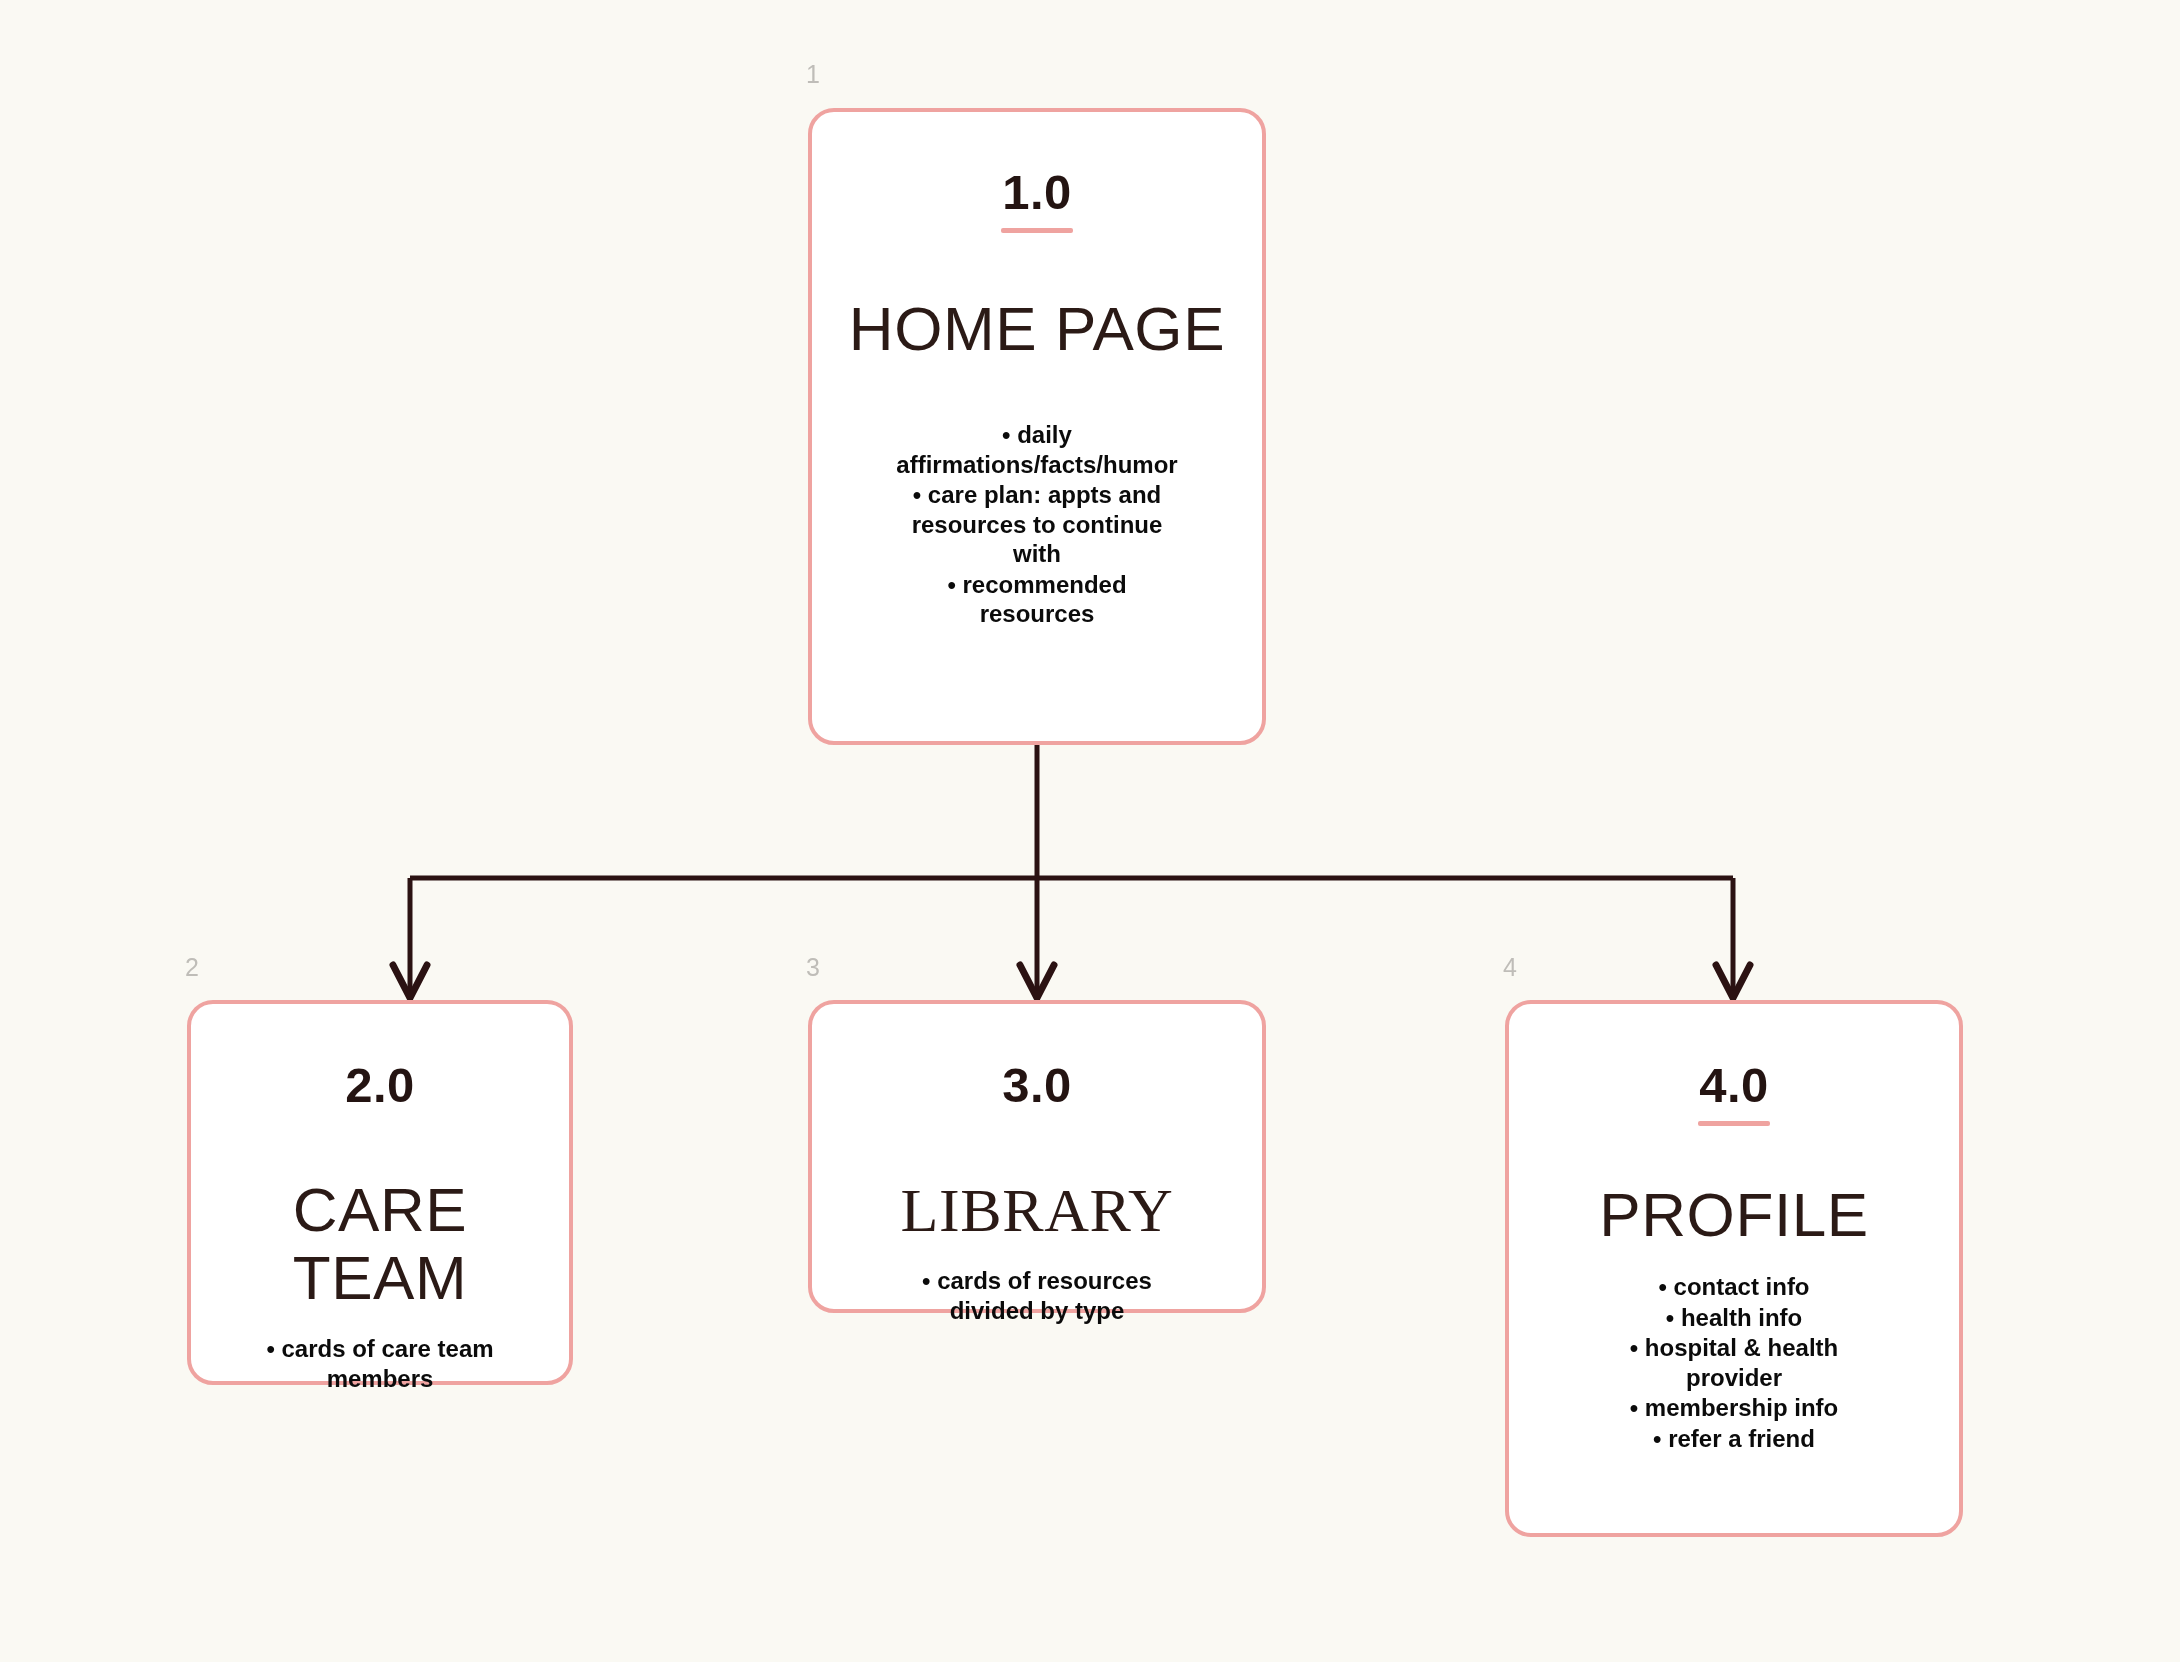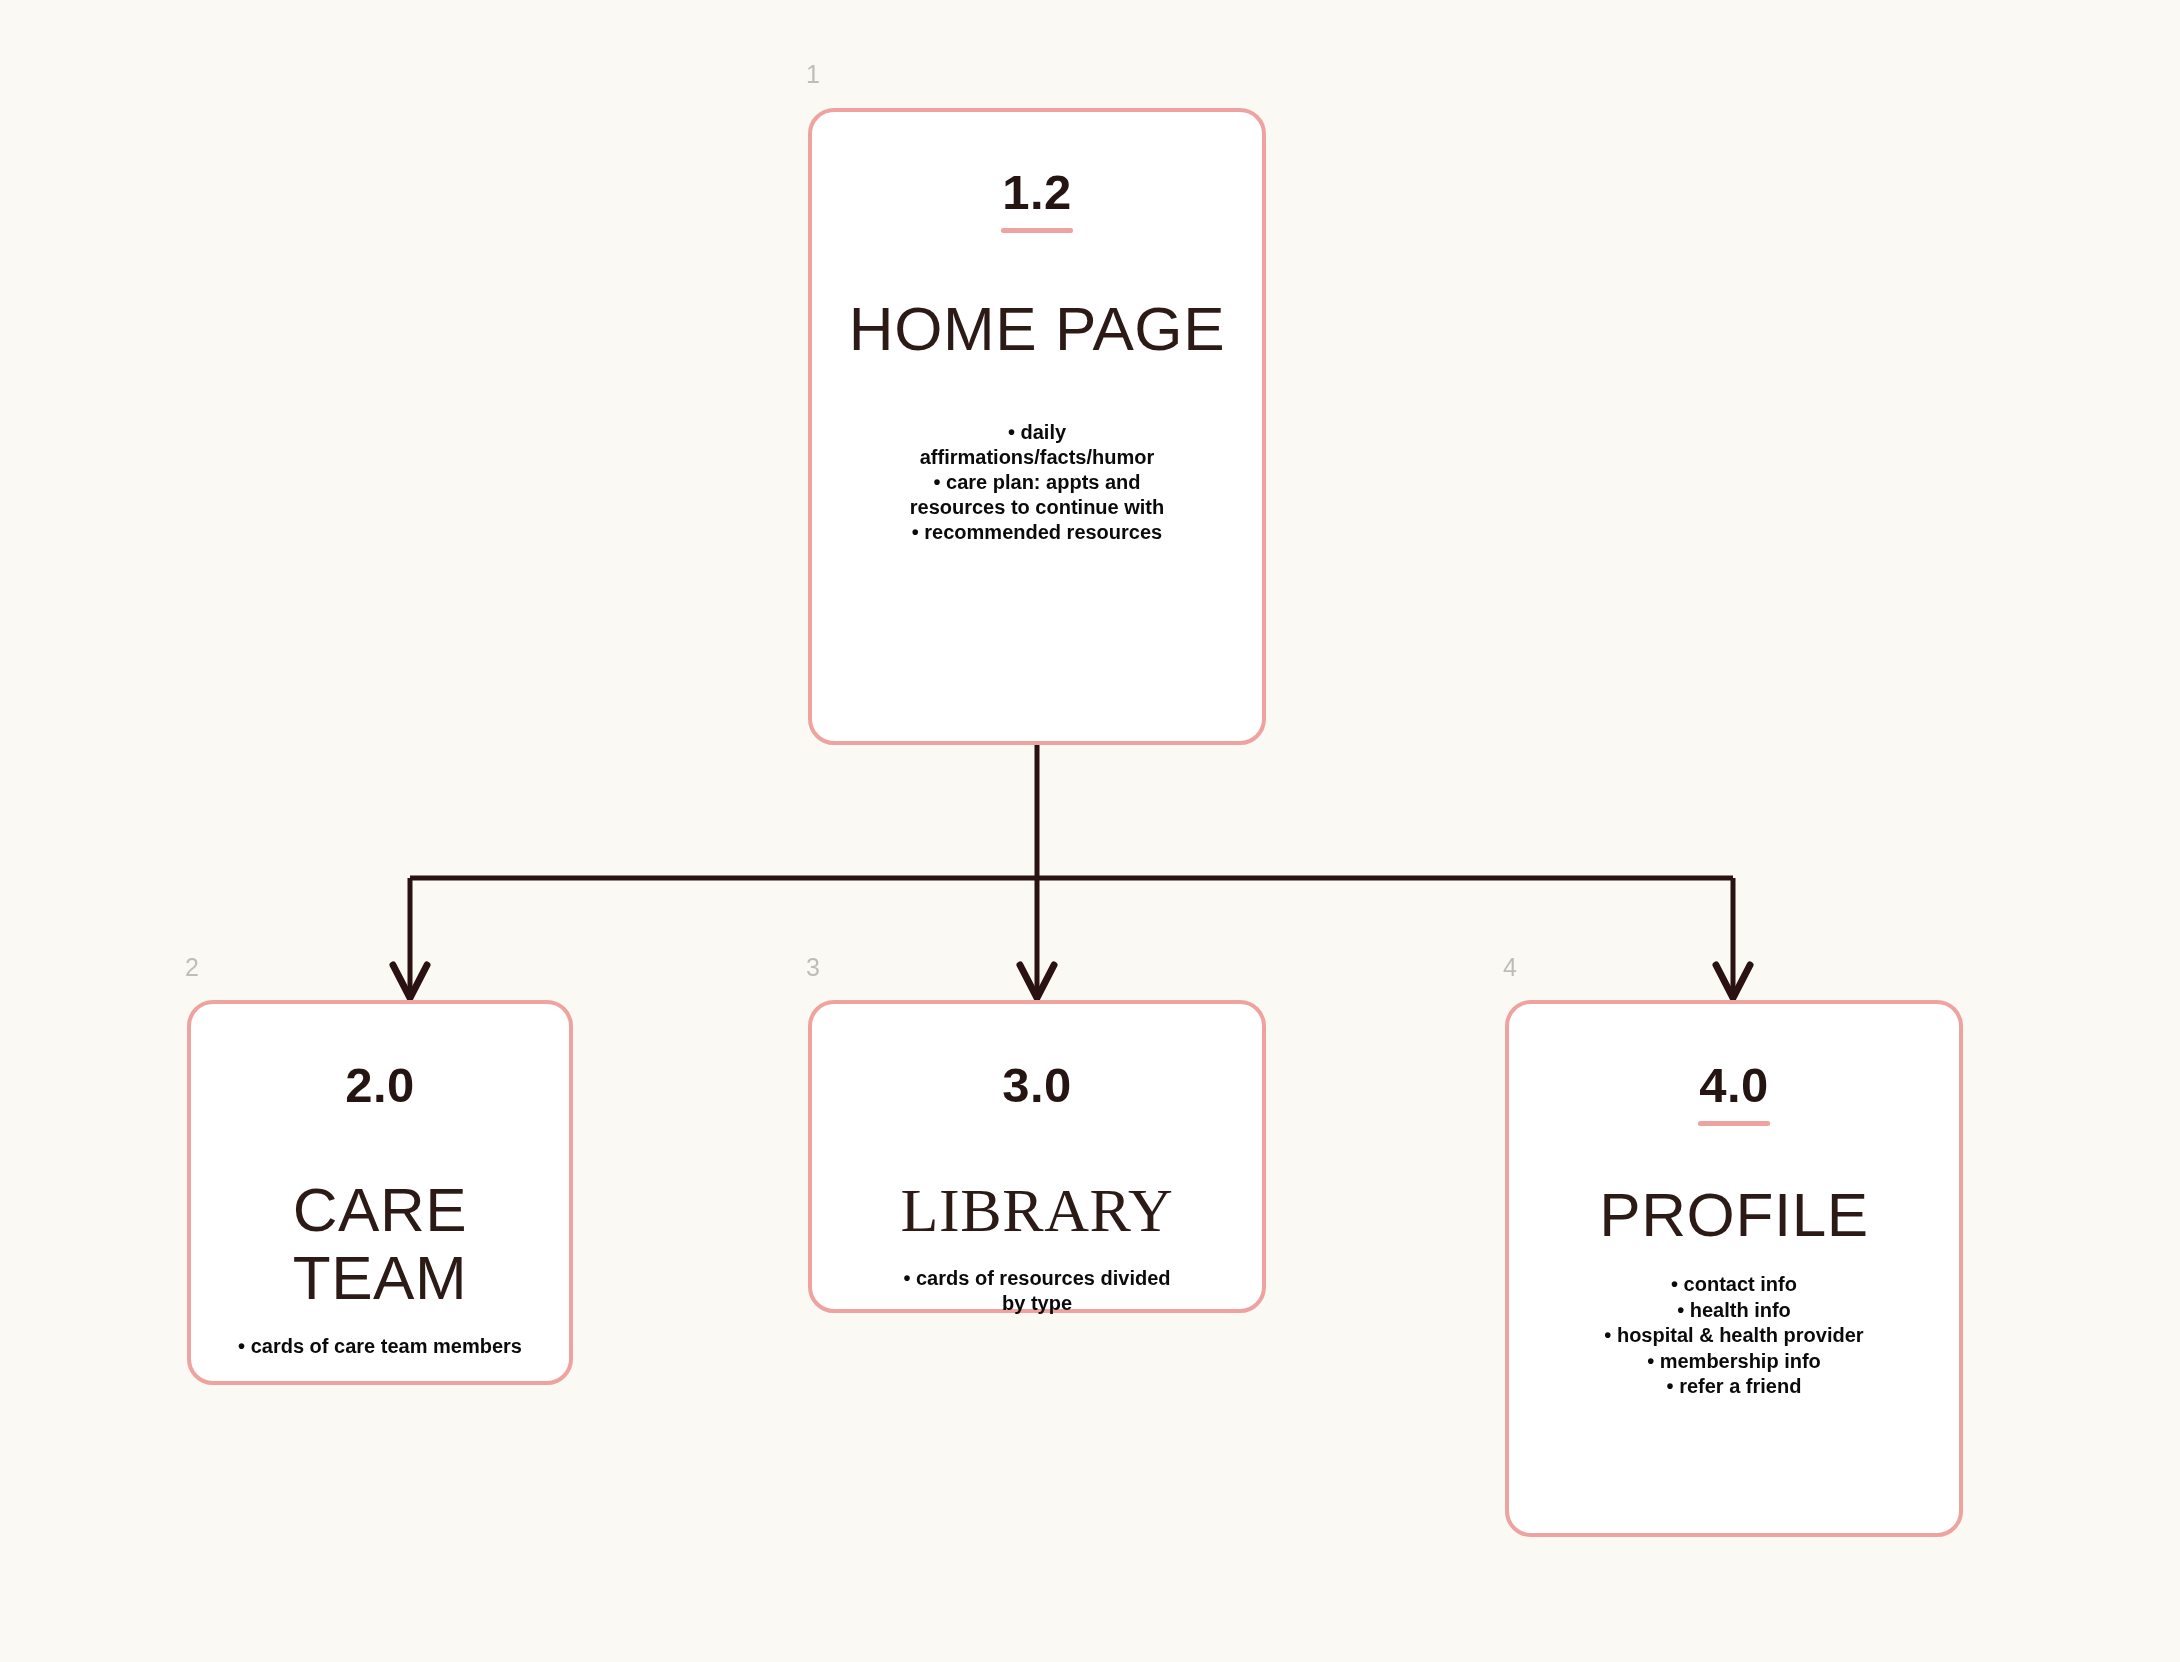--- a/index.html
+++ b/index.html
@@ -68,21 +68,21 @@
     color: #2B1A16;
     letter-spacing: 0.6px;
     text-align: center;
     line-height: 1.1;
   }
   .node-bullets {
     list-style: none;
     margin: 0;
     padding: 0;
     text-align: center;
-    font-size: 20px;
+    font-size: 24px;
     font-weight: 700;
     color: #0B0B0B;
     line-height: 1.23;
   }
   .node-bullets li {
     margin: 0 0 1px 0;
   }
   .node-bullets li::before {
     content: "• ";
   }
@@ -139,21 +139,21 @@
 
     <path d="M1037 878 L1037 996" stroke="#2B1212" stroke-width="5" fill="none"></path>
     <path d="M1020 965 L1037 998 L1054 965" stroke="#2B1212" stroke-width="7" fill="none" stroke-linecap="round" stroke-linejoin="round"></path>
 
     <path d="M1733 878 L1733 996" stroke="#2B1212" stroke-width="5" fill="none"></path>
     <path d="M1716 965 L1733 998 L1750 965" stroke="#2B1212" stroke-width="7" fill="none" stroke-linecap="round" stroke-linejoin="round"></path>
   </svg>
 
   <div class="node-index" id="idx-1">1</div>
   <div class="node-card" id="card-1">
-    <div class="node-number">1.2</div>
+    <div class="node-number">1.0</div>
     <div class="number-underline"></div>
     <div class="node-title">HOME PAGE</div>
     <ul class="node-bullets">
       <li>daily affirmations/facts/humor</li>
       <li>care plan: appts and resources to continue with</li>
       <li>recommended resources</li>
     </ul>
   </div>
 
   <div class="node-index" id="idx-2">2</div>

